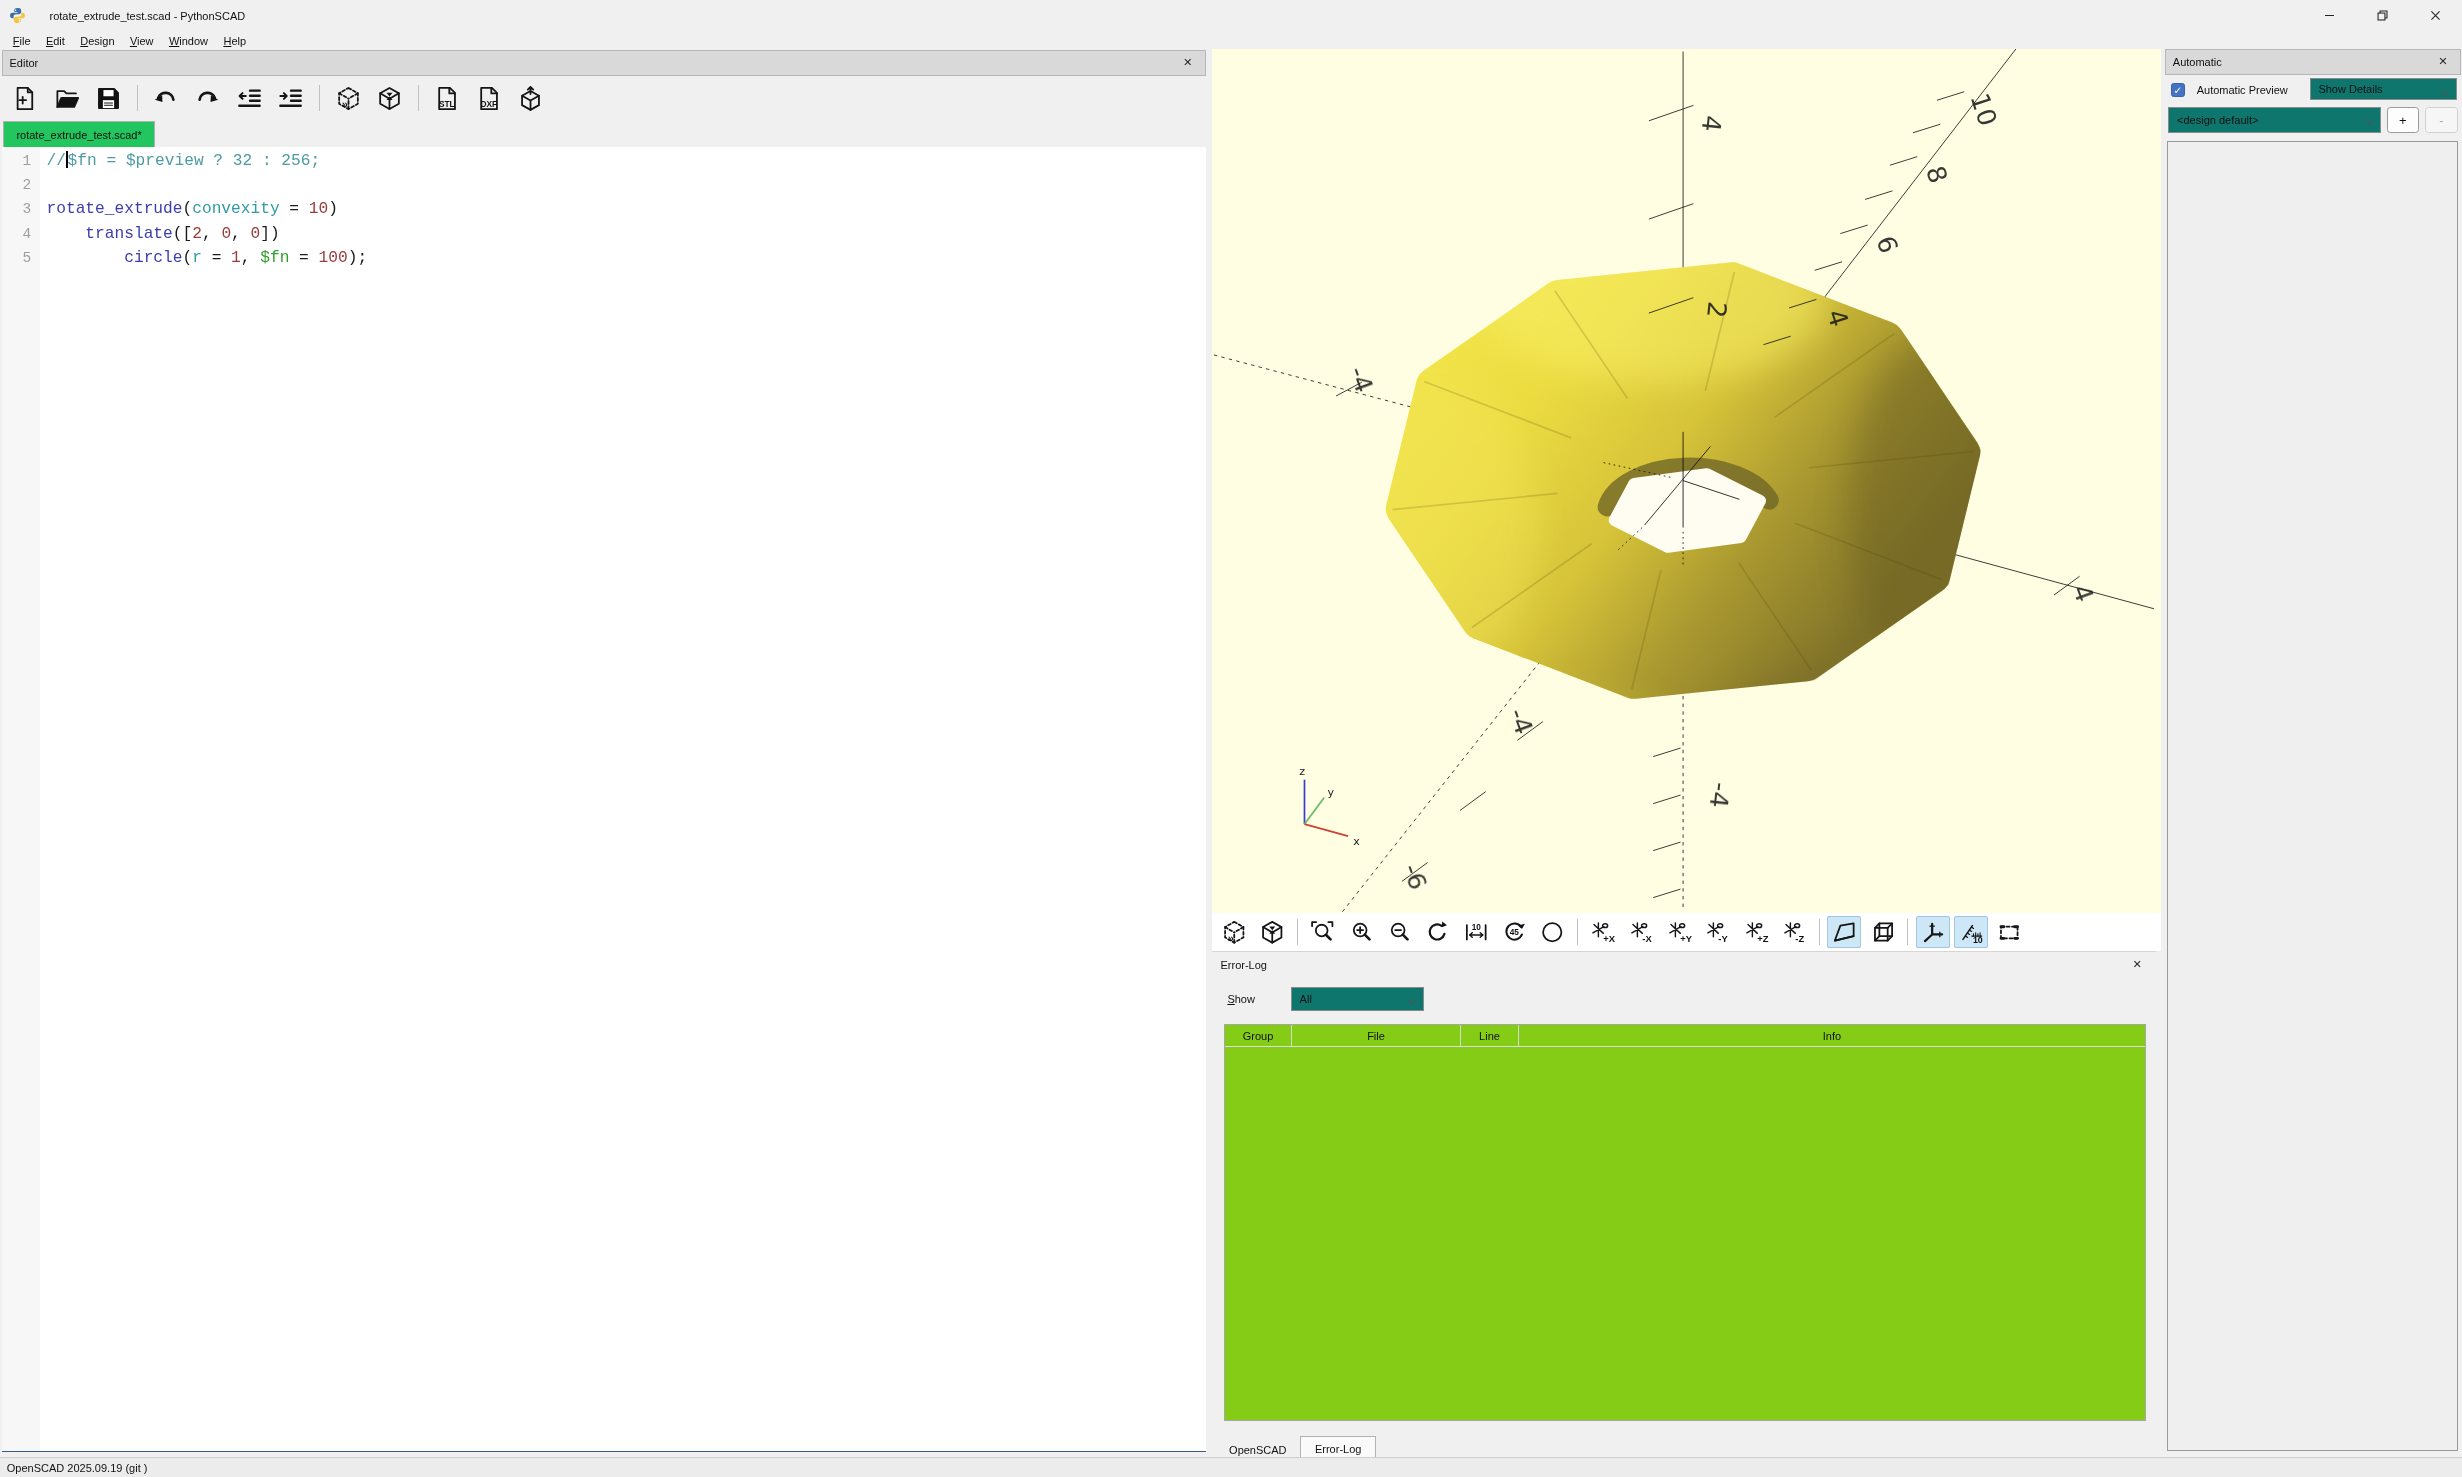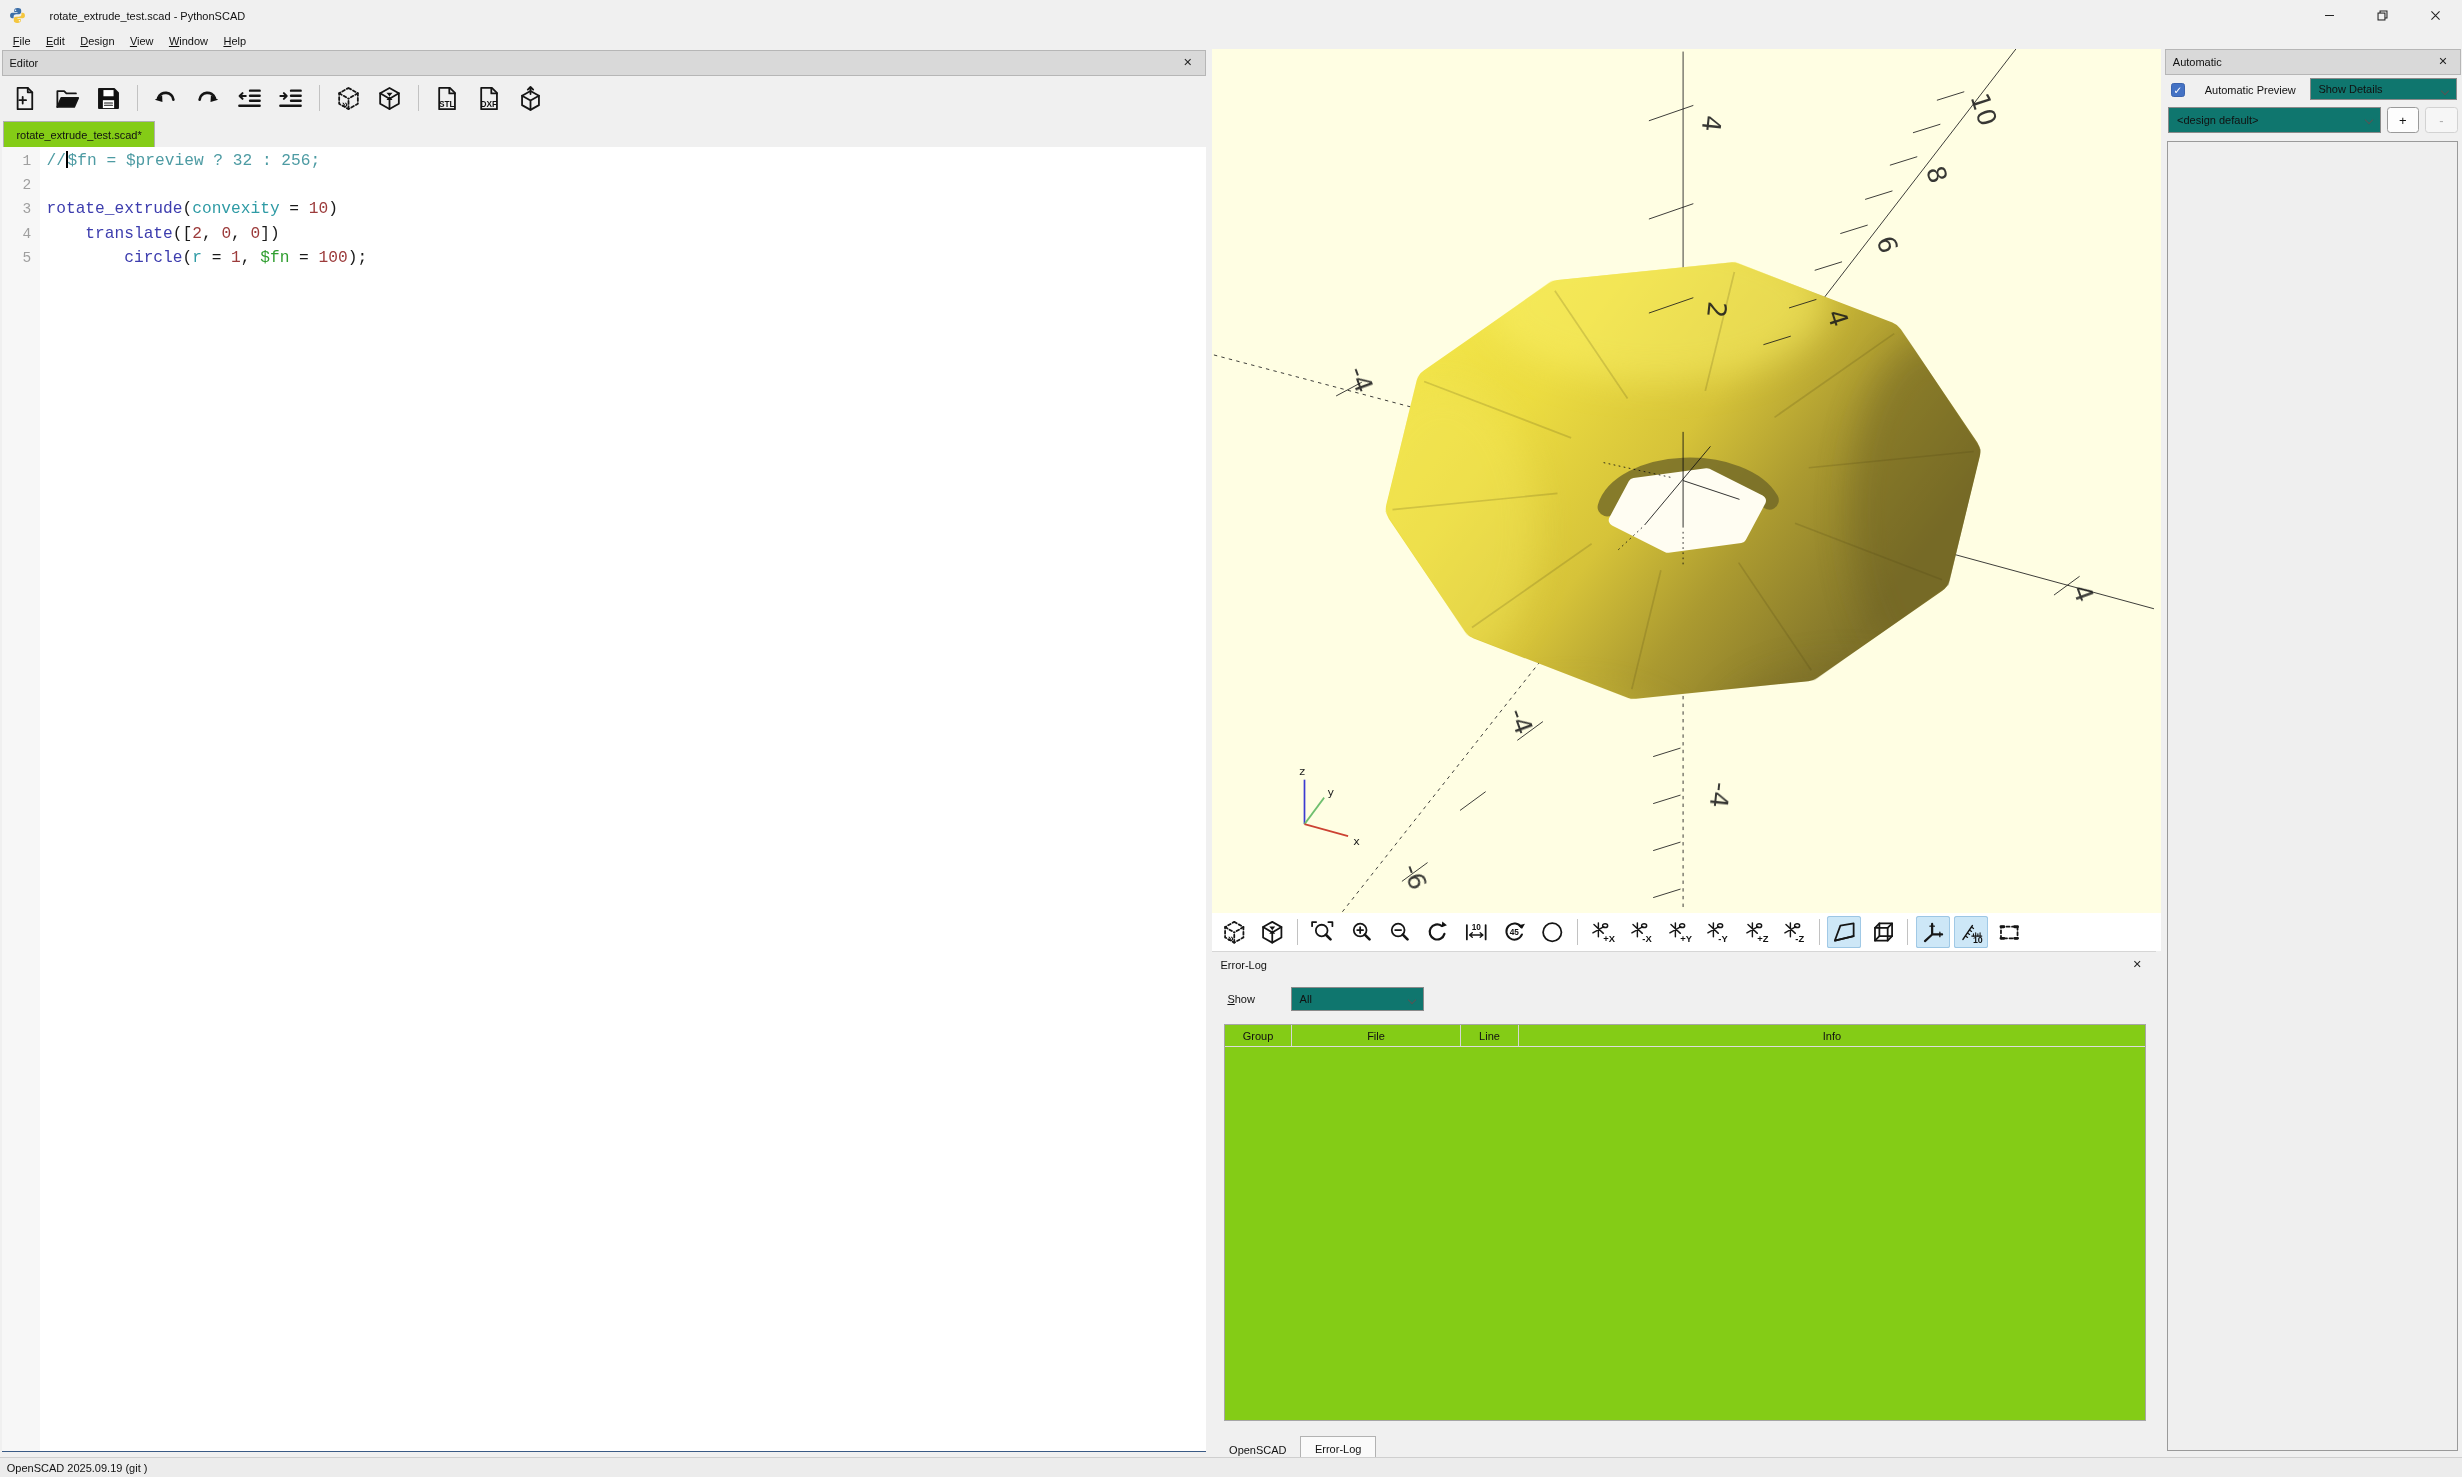--- a/index.html
+++ b/index.html
@@ -20,21 +20,21 @@
 .phead{position:relative;height:26px;background:#d9d9d9;border:0.9px solid #b6b6b6;display:flex;align-items:center;padding:0 6.8px}
 .phead .sp{flex:1}
 .pclose{width:20.5px;height:20.5px;text-align:center;font-size:14.5px;line-height:19.7px;color:#222}
 .ed-toolbar{height:44px;display:flex;align-items:center;padding-left:6.8px;gap:7.7px}
 .tbtn{width:34px;height:34px;display:flex;align-items:center;justify-content:center;border-radius:2.6px}
 .tbtn.act{background:#cde7f7;box-shadow:inset 0 0 0 0.9px #9cc6e4}
 .tsep{width:0.9px;height:26px;background:#c2c2c2;margin:0 3.4px}
 .ic{width:27px;height:27px;stroke:#151515;stroke-width:1.6;fill:none;stroke-linecap:round;stroke-linejoin:round}
 .ic text{stroke:none;fill:#111;font-family:"Liberation Sans",sans-serif}
 .ed-tabbar{height:27px;display:flex;align-items:flex-end;padding-left:1.7px}
-.ed-tab{background:#84cc16;border:0.9px solid #b0b0b0;border-bottom:none;height:26px;display:flex;align-items:center;padding:0 12px}
+.ed-tab{background:#22c55e;border:0.9px solid #b0b0b0;border-bottom:none;height:26px;display:flex;align-items:center;padding:0 12px}
 .codewrap{position:absolute;top:97px;left:0;right:0;bottom:0;background:linear-gradient(to right,#f7f7f7 0,#f7f7f7 38px,#fff 38px);border-bottom:1.7px solid #3a5a85;padding-top:1.7px}
 .cl{display:flex;height:24.4px;line-height:24.4px;font-family:"Liberation Mono",monospace;font-size:16.2px}
 .ln{width:38px;color:#9f9f9f;text-align:right;padding-right:8.5px;font-size:14.5px;flex:none}
 .ct{white-space:pre;padding-left:6.8px}
 .cmt{color:#4d9ba3}.kw{color:#3d3dae}.prm{color:#2f9ba5}.num{color:#9c3b3b}.spc{color:#2f9e2f}.pl{color:#1a1a1a}
 .caret{display:inline-block;width:1.7px;height:17px;background:#000;vertical-align:-3.4px}
 
 .viewport{position:absolute;left:1212px;top:49px;width:949px;height:864px;background:#fffee3}
 #scene{width:100%;height:100%;display:block}
 .vp-toolbar{position:absolute;left:1212px;top:913px;width:949px;height:38px;background:#fff;display:flex;align-items:center;padding-left:5.1px;gap:4.3px}
@@ -51,21 +51,21 @@
 .eltable{position:absolute;left:12px;top:72px;width:922px;height:397px;background:#84cc16;border:0.9px solid #a6a6a6}
 .elhdr{display:flex;height:22px;border-bottom:0.9px solid #dcdcdc}
 .elhdr .hc{display:flex;align-items:center;justify-content:center;border-right:0.9px solid #d6d6d6}
 .eltabs{position:absolute;left:3.4px;top:484px;display:flex;align-items:flex-end}
 .etab{height:22px;padding:0 13.7px;display:flex;align-items:center;color:#111}
 .etab.active{background:#fafafa;border:0.9px solid #b2b2b2;border-bottom:none;height:25px}
 
 .customizer{position:absolute;left:2165px;top:49px;width:296px;height:1408px;background:#f0f0f0}
 .cz-row1{position:absolute;top:29px;left:0;right:0;height:24px;display:flex;align-items:center}
 .checkbox{width:13.7px;height:13.7px;background:#4472c4;border:0.9px solid #3c64ae;border-radius:2.6px;margin-left:6px;color:#fff;font-size:10.3px;display:flex;align-items:center;justify-content:center;flex:none}
-.cz-check-label{margin-left:20px}
+.cz-check-label{margin-left:12px}
 .sel-details{position:absolute;right:4.3px;top:0;width:147px;height:22px}
 .cz-row2{position:absolute;top:58px;left:3.4px;right:3.4px;height:26px;display:flex;gap:6px}
 .sel-preset{flex:1;height:26px}
 .czbtn{width:32.5px;height:26px;background:#fdfdfd;border:0.9px solid #9a9a9a;border-radius:3.4px;display:flex;align-items:center;justify-content:center;font-size:13px}
 .czbtn.disabled{color:#aaa;border-color:#d2d2d2;background:#f6f6f6}
 .cz-content{position:absolute;left:1.7px;top:92px;width:291px;height:1310px;background:#efefef;border:0.9px solid #9a9a9a}
 
 .statusbar{position:absolute;left:0;top:1457px;width:100%;height:20.5px;background:#ececec;border-top:0.9px solid #cfcfcf;display:flex;align-items:center;padding:0 6.8px}
 .sb-left{flex:1}
 </style>

